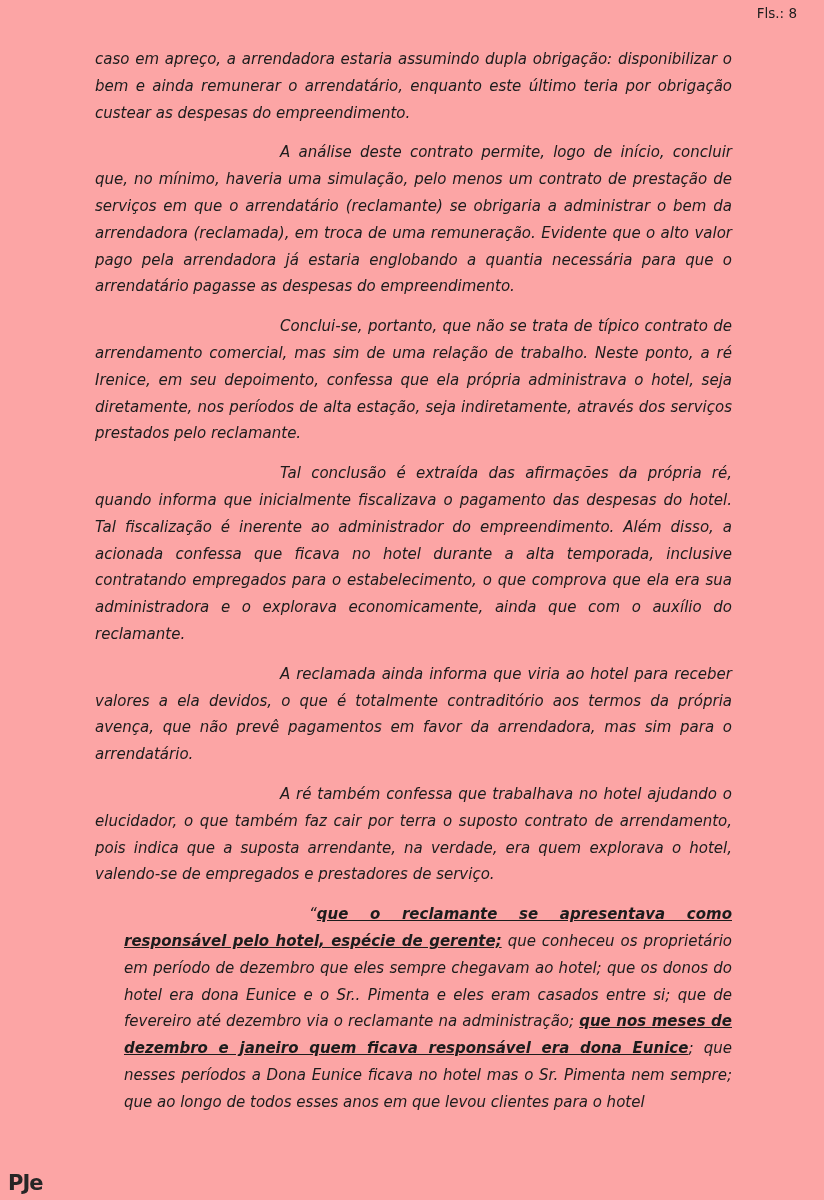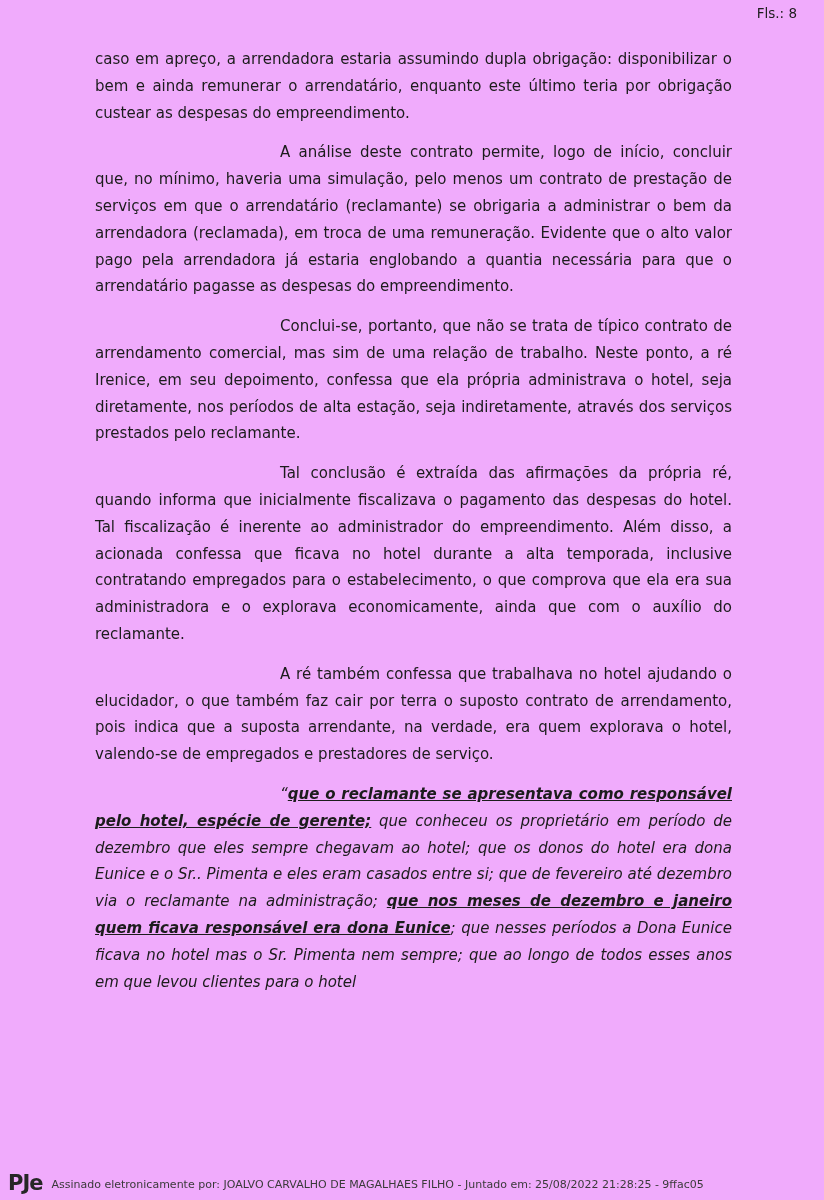--- a/index.html
+++ b/index.html
@@ -4,44 +4,45 @@
 <style>
   html, body { margin: 0; padding: 0; background: #ffffff; }
   body {
     width: 824px; height: 1200px;
     font-family: "DejaVu Sans", "Liberation Sans", sans-serif;
     -webkit-font-smoothing: antialiased;
   }
   .page {
     position: relative;
     width: 824px; height: 1200px;
-    background: #f0abfc;
+    background: #fca5a5;
     overflow: hidden;
   }
   .fls {
     position: absolute;
     top: 5px; right: 27px;
     font-size: 13.5px;
     color: #1d1d1d;
   }
   .content {
     position: absolute;
     top: 46px; left: 95px;
     width: 637px;
     color: #1c1c1c;
     font-size: 15px;
     line-height: 26.8px;
     text-align: justify;
   }
   .para {
     margin: 0 0 13px 0;
     text-indent: 185px;
+    font-style: italic;
   }
   .para.noindent { text-indent: 0; }
-  .quote { font-style: italic; }
+  .quote { font-style: italic; margin-left: 29px; }
   .quote .bu {
     font-weight: bold;
     text-decoration: underline;
   }
   .footer {
     position: absolute;
     left: 8px; bottom: 8px;
     display: flex;
     align-items: flex-end;
     gap: 9px;
@@ -65,23 +66,23 @@
 
 <div class="page">
 
   <div class="fls">Fls.: 8</div>
 
   <div class="content">
     <p class="para noindent">caso em apreço, a arrendadora estaria assumindo dupla obrigação: disponibilizar o bem e ainda remunerar o arrendatário, enquanto este último teria por obrigação custear as despesas do empreendimento.</p>
     <p class="para">A análise deste contrato permite, logo de início, concluir que, no mínimo, haveria uma simulação, pelo menos um contrato de prestação de serviços em que o arrendatário (reclamante) se obrigaria a administrar o bem da arrendadora (reclamada), em troca de uma remuneração. Evidente que o alto valor pago pela arrendadora já estaria englobando a quantia necessária para que o arrendatário pagasse as despesas do empreendimento.</p>
     <p class="para">Conclui-se, portanto, que não se trata de típico contrato de arrendamento comercial, mas sim de uma relação de trabalho. Neste ponto, a ré Irenice, em seu depoimento, confessa que ela própria administrava o hotel, seja diretamente, nos períodos de alta estação, seja indiretamente, através dos serviços prestados pelo reclamante.</p>
     <p class="para">Tal conclusão é extraída das afirmações da própria ré, quando informa que inicialmente fiscalizava o pagamento das despesas do hotel. Tal fiscalização é inerente ao administrador do empreendimento. Além disso, a acionada confessa que ficava no hotel durante a alta temporada, inclusive contratando empregados para o estabelecimento, o que comprova que ela era sua administradora e o explorava economicamente, ainda que com o auxílio do reclamante.</p>
+    <p class="para">A reclamada ainda informa que viria ao hotel para receber valores a ela devidos, o que é totalmente contraditório aos termos da própria avença, que não prevê pagamentos em favor da arrendadora, mas sim para o arrendatário.</p>
     <p class="para">A ré também confessa que trabalhava no hotel ajudando o elucidador, o que também faz cair por terra o suposto contrato de arrendamento, pois indica que a suposta arrendante, na verdade, era quem explorava o hotel, valendo-se de empregados e prestadores de serviço.</p>
 
     <p class="para quote"><span>“</span><span class="bu">que o reclamante se apresentava como responsável pelo hotel, espécie de gerente;</span><span> que conheceu os proprietário em período de dezembro que eles sempre chegavam ao hotel; que os donos do hotel era dona Eunice e o Sr.. Pimenta e eles eram casados entre si; que de fevereiro até dezembro via o reclamante na administração; </span><span class="bu">que nos meses de dezembro e janeiro quem ficava responsável era dona Eunice</span><span>; que nesses períodos a Dona Eunice ficava no hotel mas o Sr. Pimenta nem sempre; que ao longo de todos esses anos em que levou clientes para o hotel</span></p>
   </div>
 
   <div class="footer">
     <span class="pje-logo">PJe</span>
-    <span class="sig">Assinado eletronicamente por: JOALVO CARVALHO DE MAGALHAES FILHO - Juntado em: 25/08/2022 21:28:25 - 9ffac05</span>
   </div>
 
 </div>
 
 </body></html>

